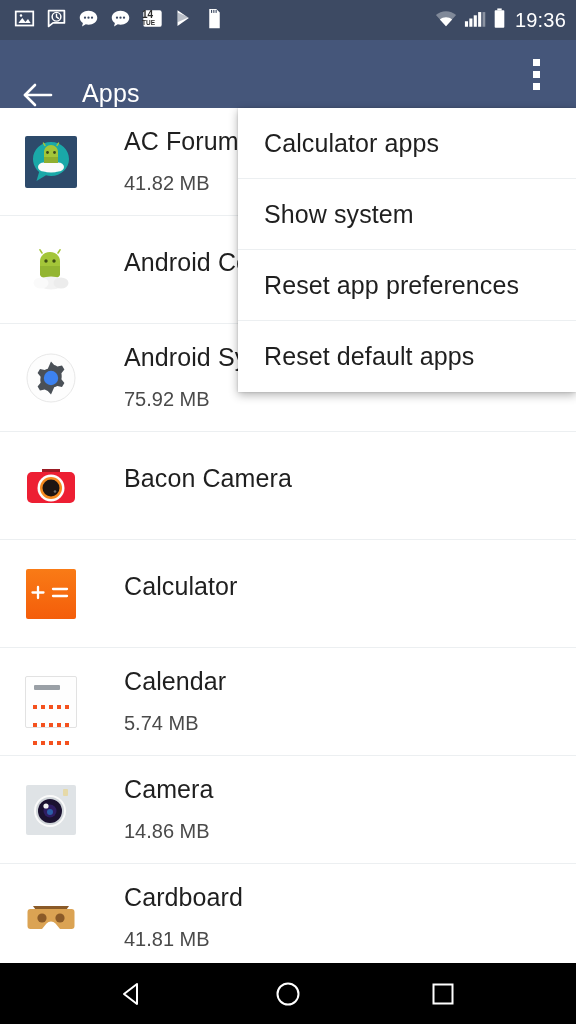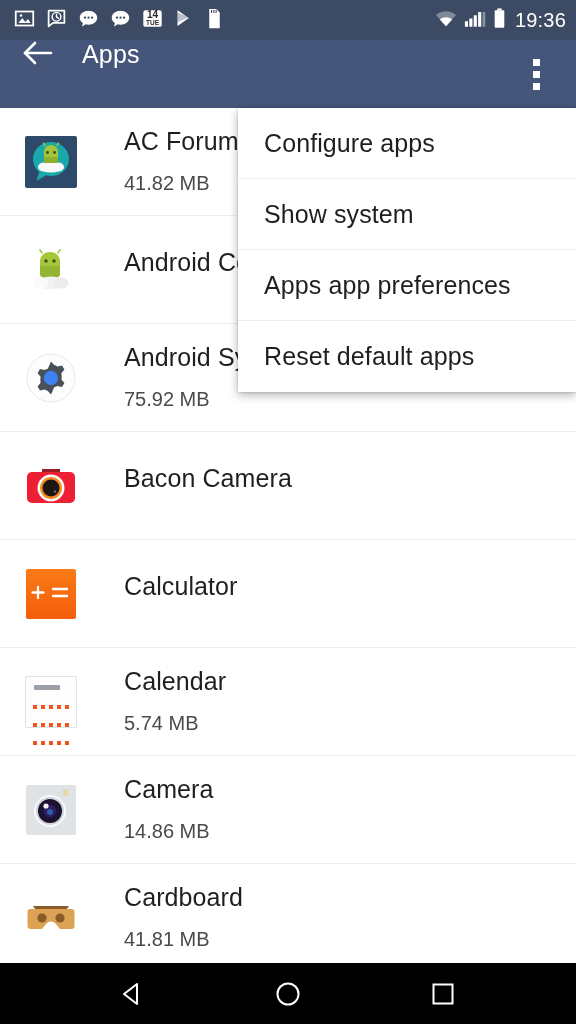--- a/index.html
+++ b/index.html
@@ -20,21 +20,21 @@
   .status-right { display:flex; align-items:center; gap:7px; }
   .sicon { display:block; }
   .clock-text {
     color:#ffffff; font-size:20px; letter-spacing:0.2px;
     margin-left:2px; font-family:"Liberation Sans", sans-serif;
   }
 
   
   .appbar {
     position:absolute; top:40px; left:0; width:576px; height:68px;
-    background:#45567a; display:flex; align-items:flex-start;
+    background:#45567a; display:flex; align-items:flex-end;
   }
   .back-btn { width:64px; display:flex; align-items:center; justify-content:center;
               margin-left:6px; cursor:pointer; }
   .appbar-title {
     color:#ffffff; font-size:25px; font-weight:400; margin-left:12px;
     letter-spacing:0.2px;
   }
   .overflow-btn {
     position:absolute; right:22px; top:0; height:68px;
     display:flex; flex-direction:column; justify-content:center;
@@ -146,21 +146,21 @@
           <circle cx="8" cy="11" r="1.3" fill="#3d4a63"></circle>
           <circle cx="12" cy="11" r="1.3" fill="#3d4a63"></circle>
           <circle cx="16" cy="11" r="1.3" fill="#3d4a63"></circle>
         </svg>
       </span>
 
       <span class="sicon" style="position:relative;">
         <svg width="21" height="21" viewBox="0 0 24 24">
           <rect x="1.5" y="2.5" width="21" height="19" rx="2.5" fill="#fff"></rect>
         </svg>
-        <span style="position:absolute;left:0;top:0;width:21px;height:21px;display:flex;flex-direction:column;align-items:center;justify-content:center;line-height:1;">
+        <span style="position:absolute;left:0;top:0;width:21px;height:21px;display:flex;flex-direction:column;justify-content:center;line-height:1;">
           <b style="color:#2b2b2b;font-size:10px;font-weight:bold;">14</b>
           <b style="color:#2b2b2b;font-size:6.5px;font-weight:bold;margin-top:0px;">TUE</b>
         </span>
       </span>
 
       <span class="sicon">
         <svg width="21" height="21" viewBox="0 0 24 24">
           <path d="M4 2.5l13 9-13 9z" fill="#fff"></path>
           <path d="M4 2.5l13 9-13 9z" fill="#3d4a63" opacity="0.35" transform="translate(0,3.5) scale(1,0.62)"></path>
         </svg>
@@ -369,23 +369,23 @@
       </div>
       <div class="row-text">
         <span class="app-name">Cardboard</span>
         <span class="app-size">41.81 MB</span>
       </div>
     </div>
 
   </div>
 
   <div class="menu">
-    <div class="menu-item">Configure apps</div>
+    <div class="menu-item">Calculator apps</div>
     <div class="menu-item">Show system</div>
-    <div class="menu-item">Apps app preferences</div>
+    <div class="menu-item">Reset app preferences</div>
     <div class="menu-item">Reset default apps</div>
   </div>
 
   <div class="navbar">
     <div class="nav-btn">
       <svg width="30" height="30" viewBox="0 0 30 30">
         <path d="M19 5L6 15l13 10z" fill="none" stroke="#fff" stroke-width="2" stroke-linejoin="round"></path>
       </svg>
     </div>
     <div class="nav-btn">

